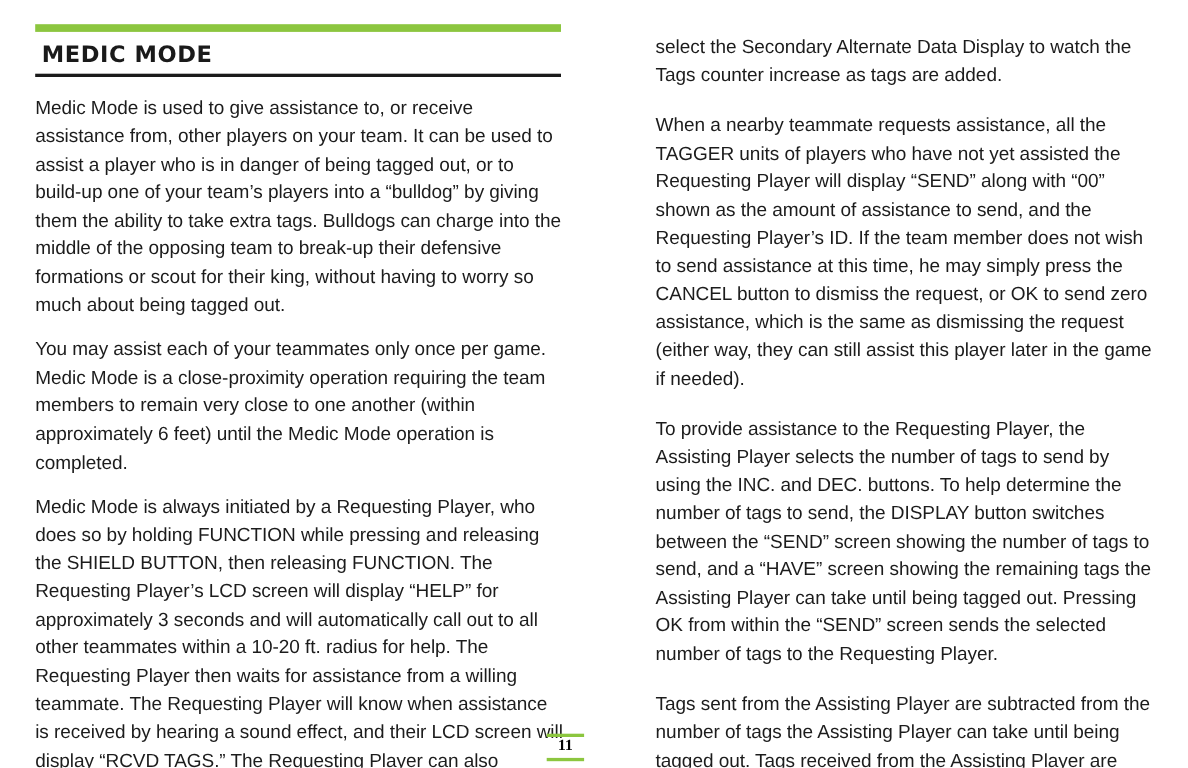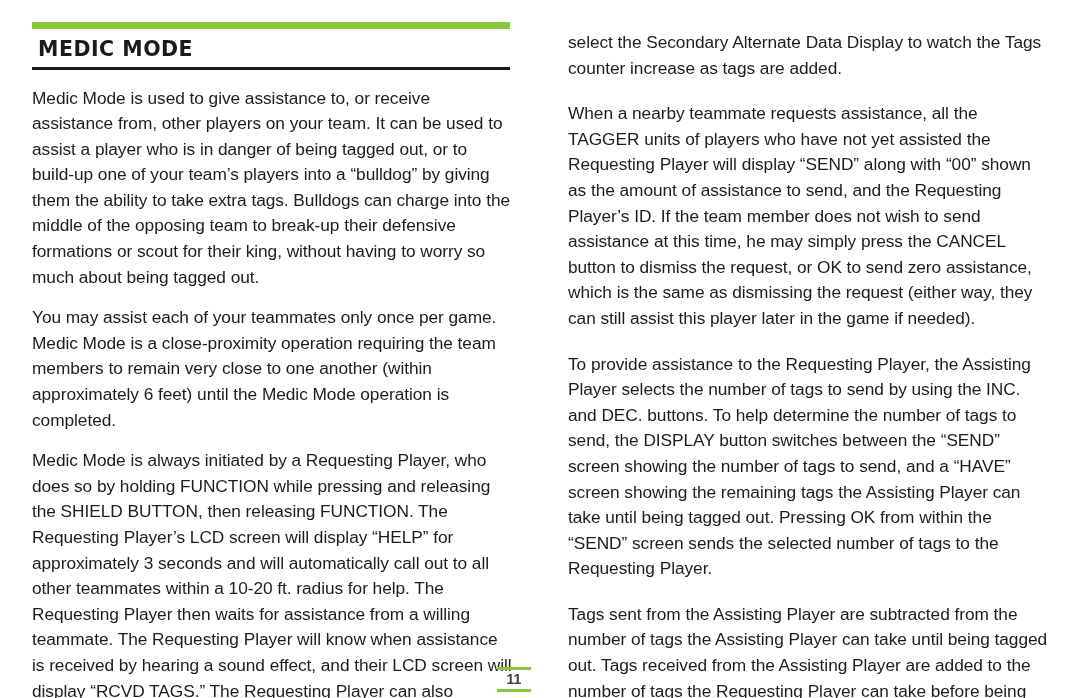--- a/index.html
+++ b/index.html
@@ -60,35 +60,36 @@
     font-size: 17.3px;
     line-height: 25.6px;
     color: #1c1c1c;
     letter-spacing: -0.05px;
   }
   p.body:last-child {
     margin-bottom: 0;
   }
   .col-right p.body {
     margin-bottom: 20px;
+    margin-left: 28px;
   }
   .page-number-wrap {
     position: absolute;
     left: 0;
     right: 0;
     bottom: 6px;
     display: flex;
     justify-content: center;
     align-items: center;
   }
   .page-number {
-    font-family: Liberation Sans, sans-serif;
+    font-family: Liberation Serif, serif;
     font-weight: bold;
     font-size: 14px;
-    color: #404040;
+    color: #000000;
     border-top: 3px solid #8cc63f;
     border-bottom: 3px solid #8cc63f;
     padding: 1px 10px 2px 10px;
     line-height: 16px;
     text-align: center;
   }
 </style>
 </head>
 <body>
 

